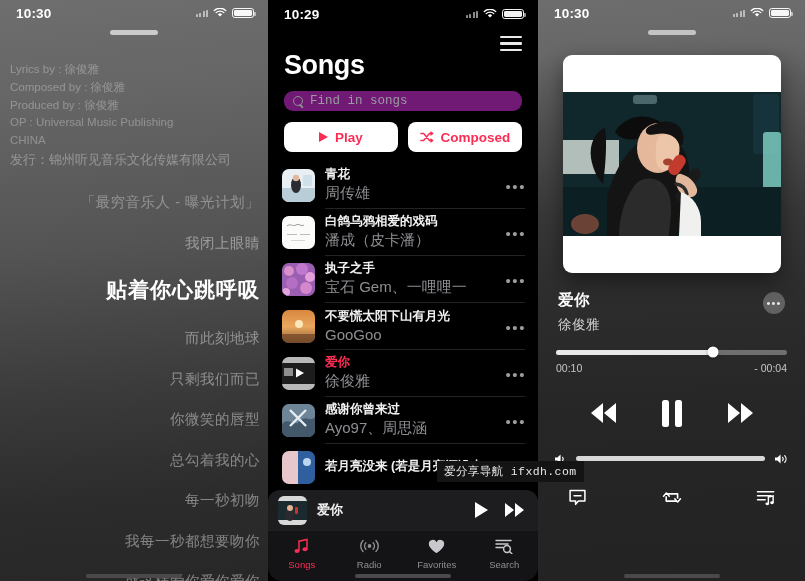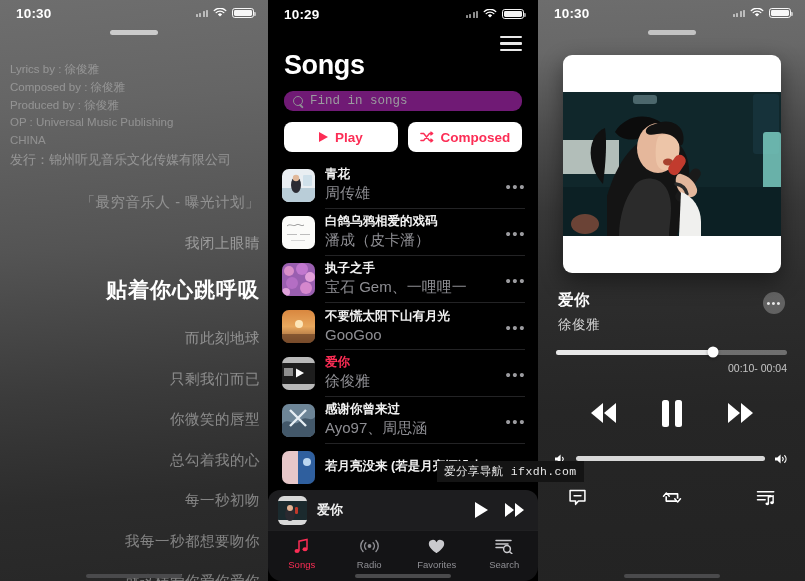--- a/index.html
+++ b/index.html
@@ -166,21 +166,21 @@
   .np-more {
     width:22px; height:22px; border-radius:50%; background:rgba(255,255,255,.26);
     display:flex; align-items:center; justify-content:center; flex:none; margin-top:2px;
     color:#e9e9e9; font-size:11px; letter-spacing:1.2px;
   }
   .prog-wrap { padding:16px 18px 0; }
   .prog-track { height:4.5px; border-radius:3px; background:rgba(255,255,255,.33); position:relative; }
   .prog-fill { position:absolute; left:0; top:0; bottom:0; border-radius:3px; background:#e8e8e8; }
   .prog-knob { position:absolute; top:50%; width:11px; height:11px; border-radius:50%;
                background:#fff; transform:translate(-50%,-50%); box-shadow:0 1px 3px rgba(0,0,0,.4); }
-  .times { display:flex; justify-content:flex-end; font-size:10.5px;
+  .times { display:flex; justify-content:space-between; font-size:10.5px;
            color:rgba(255,255,255,.72); margin-top:7px; }
   .transport { display:flex; align-items:center; justify-content:center; gap:46px; margin-top:26px; }
   .rw, .fw { display:flex; gap:1px; }
   .rw i { width:0;height:0;border-right:12px solid #fff;
           border-top:10px solid transparent;border-bottom:10px solid transparent; display:block; }
   .fw i { width:0;height:0;border-left:12px solid #fff;
           border-top:10px solid transparent;border-bottom:10px solid transparent; display:block; }
   .pause { display:flex; gap:6px; }
   .pause i { width:7px; height:27px; background:#fff; border-radius:2.5px; display:block; }
   .volrow { display:flex; align-items:center; gap:9px; padding:0 16px; margin-top:26px; }

